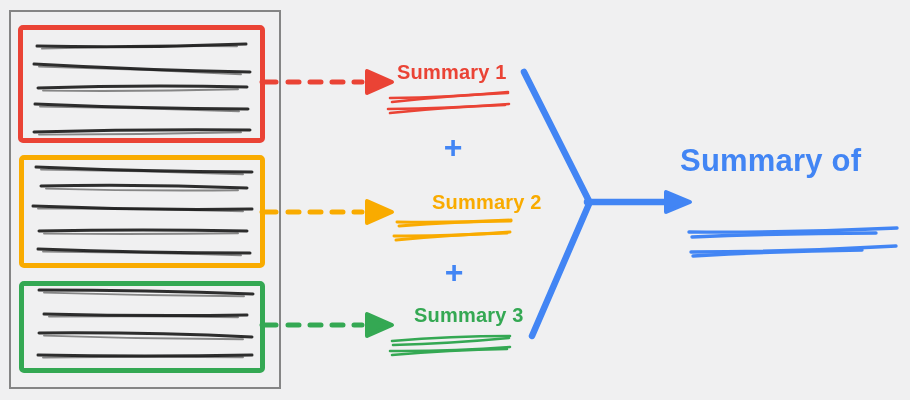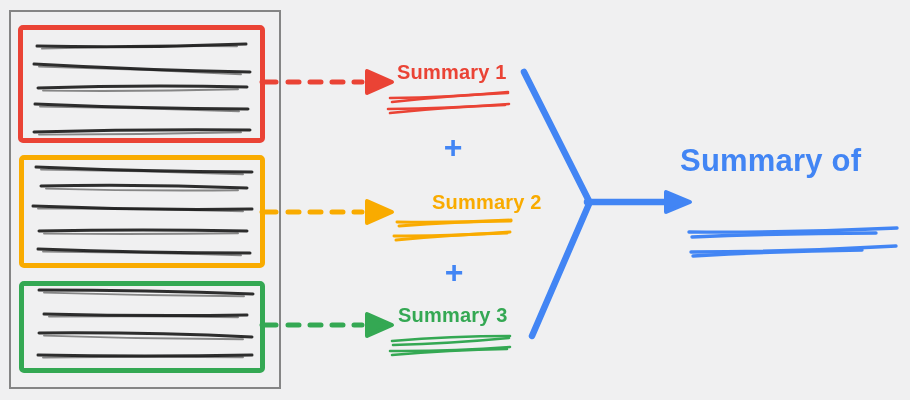--- a/index.html
+++ b/index.html
@@ -7,21 +7,21 @@
   .canvas{position:relative;width:910px;height:400px;overflow:hidden;background:#f0f0f1;}
   .doc{position:absolute;left:9px;top:10px;width:272px;height:379px;border:2px solid #858585;box-sizing:border-box;}
   .chunk{position:absolute;border:5px solid;border-radius:5px;box-sizing:border-box;}
   .chunk1{left:7px;top:13px;width:247px;height:118px;}
   .chunk2{left:8px;top:143px;width:246px;height:113px;}
   .chunk3{left:8px;top:269px;width:246px;height:92px;}
   svg.art{position:absolute;left:0;top:0;}
   .s-label{position:absolute;font-size:20px;font-weight:700;letter-spacing:.2px;white-space:nowrap;}
   .lbl1{left:397px;top:61px;}
   .lbl2{left:400px;top:191px;margin-left:32px;}
-  .lbl3{left:398px;top:304px;}
+  .lbl3{left:414px;top:304px;}
   .plus{position:absolute;width:30px;text-align:center;font-size:32px;font-weight:700;line-height:36px;}
   .plus1{left:438px;top:129px;}
   .plus2{left:439px;top:254px;}
   .result{position:absolute;left:680px;top:141px;width:226px;text-align:left;
           font-size:31px;font-weight:700;line-height:40px;letter-spacing:.2px;}
 </style>
 </head>
 <body>
 
 <div class="canvas" style="background-color: rgb(240, 240, 241);">

